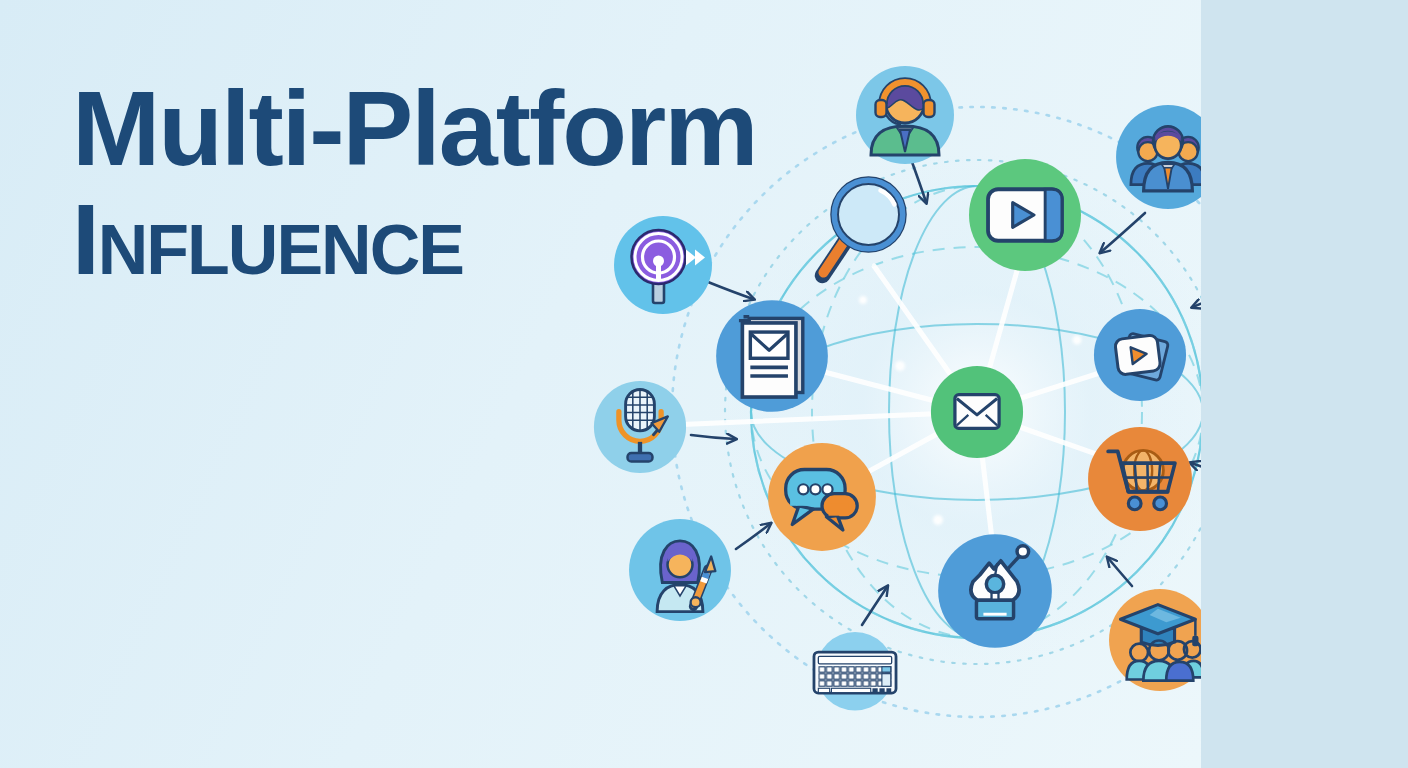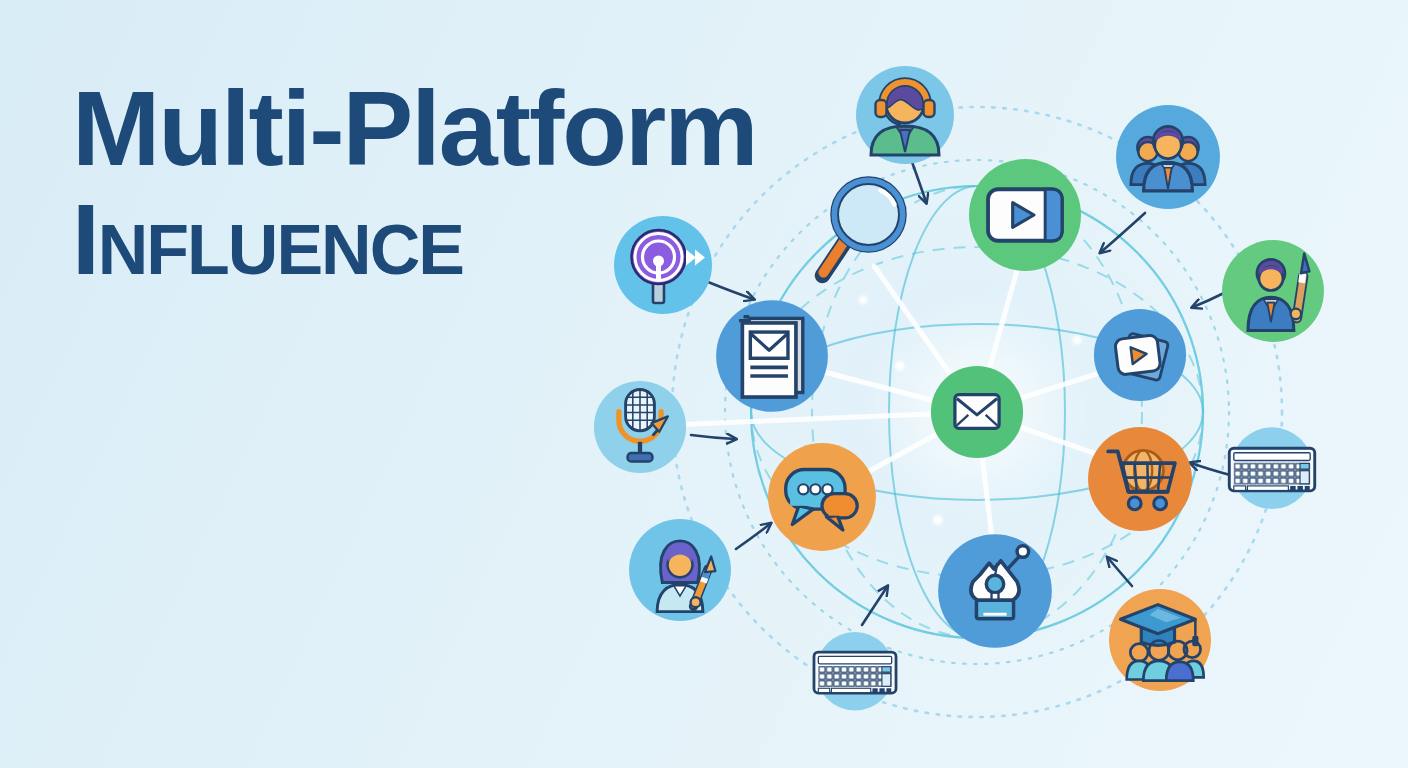--- a/index.html
+++ b/index.html
@@ -1,16 +1,16 @@
 <!DOCTYPE html>
 <html><head>
 <meta charset="utf-8">
 <style>
   html,body{margin:0;padding:0;background:#cfe4ef;}
-  .canvas{position:relative;width:1408px;height:768px;overflow:hidden;
+  .canvas{position:relative;width:1201px;height:768px;overflow:hidden;
     background:linear-gradient(115deg,#d8ecf6 0%,#e3f2f9 45%,#ecf7fb 100%);
     font-family:"Liberation Sans",sans-serif;}
   .bgsvg{position:absolute;left:0;top:0;width:1408px;height:768px;}
   .node{position:absolute;transform:translate(-50%,-50%);z-index:2;}
   .node svg{display:block;width:100%;height:100%;}
   .title{position:absolute;left:72px;top:75px;z-index:3;color:#1d4a78;}
   .title .l1{font-size:106px;font-weight:800;line-height:1.0;letter-spacing:-2px;}
   .title .l2{font-size:70px;font-weight:800;line-height:1.0;letter-spacing:-2px;
     text-transform:uppercase;margin-top:8px;}
   .title .l2::first-letter{font-size:100px;}

